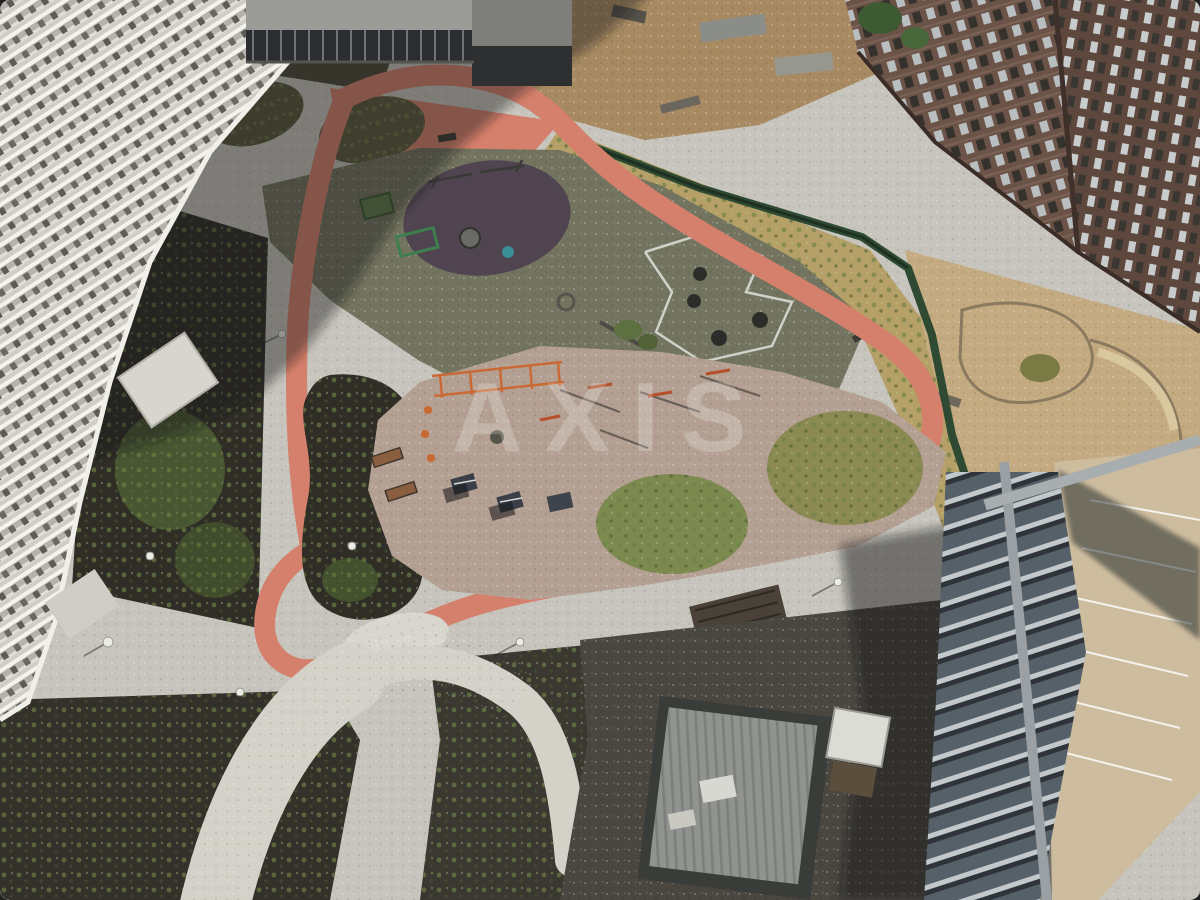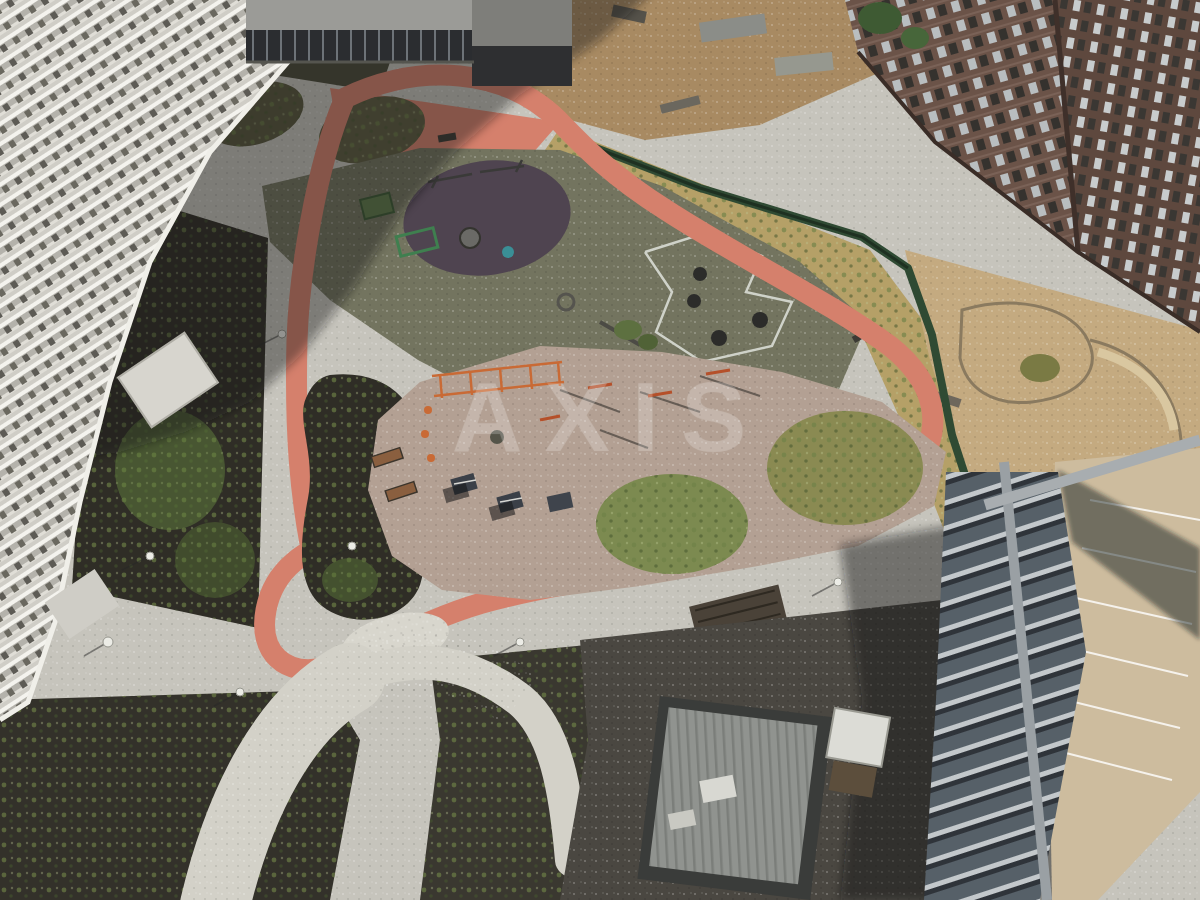--- a/index.html
+++ b/index.html
@@ -1,18 +1,18 @@
 <!DOCTYPE html>
 <html><head>
 <meta charset="utf-8">
 <style>
   html,body{margin:0;padding:0;background:#222;}
   .stage{
     position:relative;width:1200px;height:900px;overflow:hidden;
-    background:#c6c4bc;font-family:"Liberation Sans",sans-serif;
+    background:#c6c4bc;font-family:"Liberation Sans",sans-serif;border-radius:10px;
   }
   .stage svg{position:absolute;left:0;top:0;}
   .watermark{
     position:absolute;left:400px;top:368px;width:420px;
     text-align:center;
     font-family:"Liberation Sans",sans-serif;
     font-weight:bold;font-size:98px;letter-spacing:22px;
     color:rgba(255,255,255,0.17);
     text-shadow:0 0 2px rgba(255,255,255,0.08);
     user-select:none;pointer-events:none;line-height:1;

